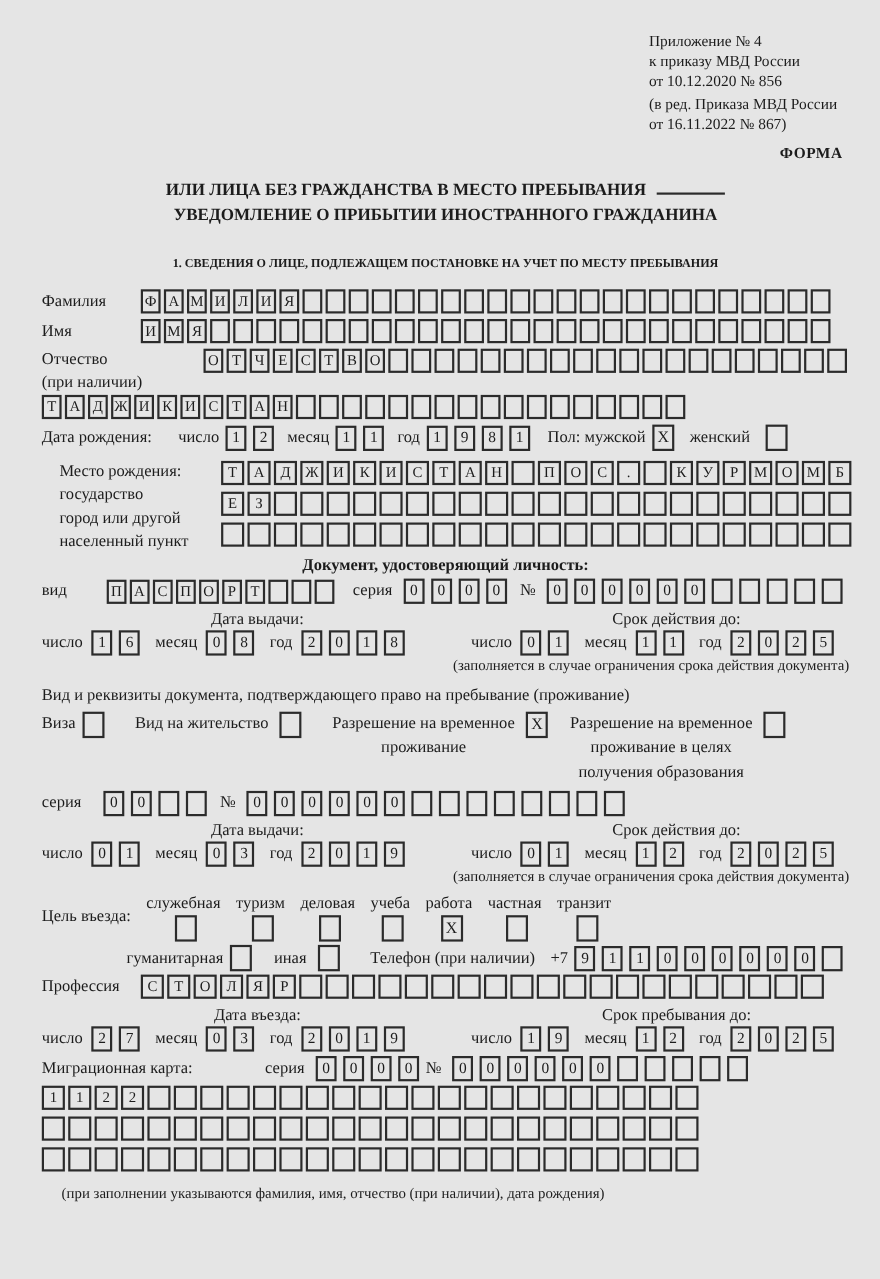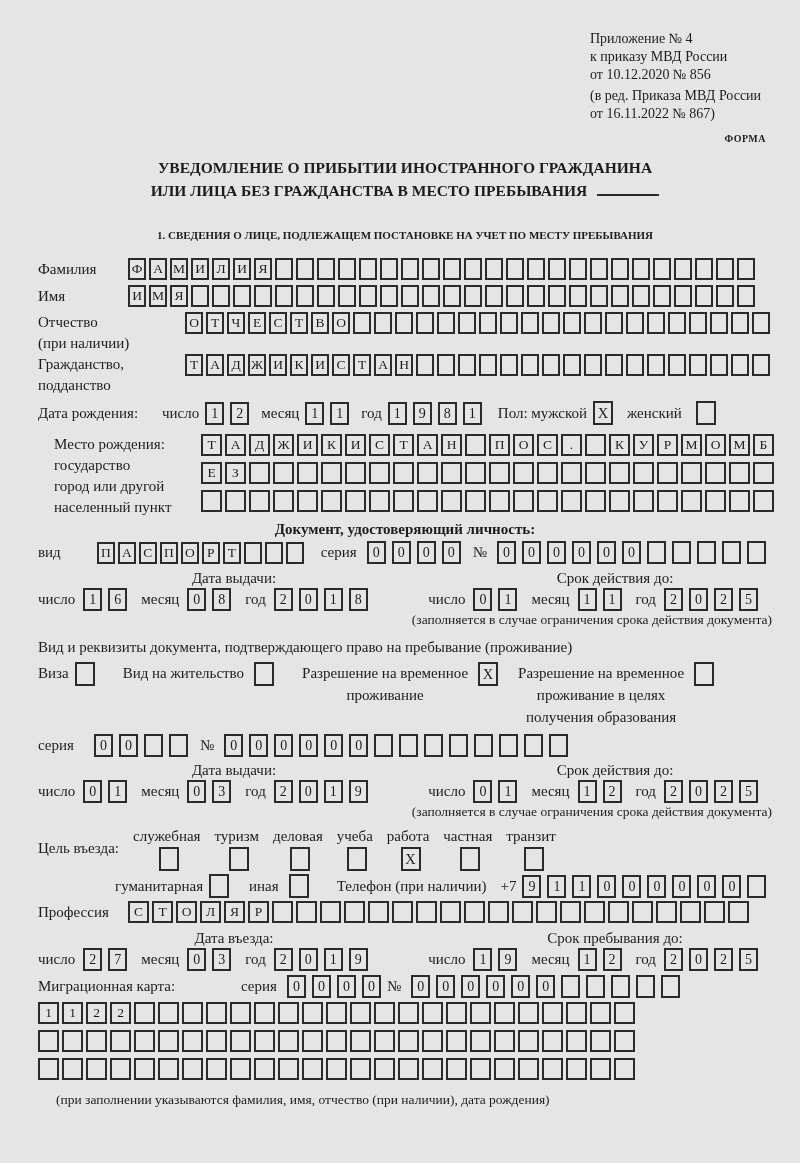--- a/index.html
+++ b/index.html
@@ -6,21 +6,21 @@
   html,body { background:#ffffff; }
   .page {
     position:relative; width:800px; height:1163px; margin:0 auto;
     background:#e5e5e5; color:#1c1c1c; overflow:hidden;
     font-family:"Liberation Serif", "DejaVu Serif", serif;
     font-size:15px; padding:30px 28px 0 38px;
   }
   .hdr { margin-left:552px; font-size:14px; line-height:18px; }
   .hdr div { white-space:nowrap; }
   .hdr-rev { margin-top:3px; }
-  .forma { margin-top:10px; text-align:right; padding-right:6px; font-weight:bold; font-size:10px; letter-spacing:.5px; }
+  .forma { margin-top:10px; text-align:right; padding-right:6px; font-weight:bold; font-size:14px; letter-spacing:.5px; }
   .title { margin-top:12px; text-align:center; font-weight:bold; font-size:15.5px; line-height:23px; }
   .title .uline { display:inline-block; width:62px; border-bottom:2.5px solid #2b2b2b; margin-left:10px; height:12px; }
   .sec-heading { margin-top:24px; text-align:center; font-weight:bold; font-size:11px; line-height:19px; }
 
   .row { display:flex; align-items:center; white-space:nowrap; }
   .row.top { align-items:flex-start; }
   .lbl { font-size:15px; line-height:21px; }
   .lblcol { flex:0 0 auto; }
   .lblcol div { line-height:21px; }
   .w90  { width:90px; }
@@ -79,22 +79,22 @@
   <div class="hdr">
     <div>Приложение № 4</div>
     <div>к приказу МВД России</div>
     <div>от 10.12.2020 № 856</div>
     <div class="hdr-rev">(в ред. Приказа МВД России</div>
     <div>от 16.11.2022 № 867)</div>
   </div>
   <div class="forma">ФОРМА</div>
 
   <div class="title">
+    <div><span>ИЛИ ЛИЦА БЕЗ ГРАЖДАНСТВА В МЕСТО ПРЕБЫВАНИЯ</span><span class="uline"></span></div>
     <div>УВЕДОМЛЕНИЕ О ПРИБЫТИИ ИНОСТРАННОГО ГРАЖДАНИНА</div>
-    <div><span>ИЛИ ЛИЦА БЕЗ ГРАЖДАНСТВА В МЕСТО ПРЕБЫВАНИЯ</span><span class="uline"></span></div>
   </div>
 
   <div class="sec-heading">1. СВЕДЕНИЯ О ЛИЦЕ, ПОДЛЕЖАЩЕМ ПОСТАНОВКЕ НА УЧЕТ ПО МЕСТУ ПРЕБЫВАНИЯ</div>
 
   <div class="row mt13">
     <span class="lbl w90">Фамилия</span>
     <span class="cells">
         <span class="c">Ф</span>
         <span class="c">А</span>
         <span class="c">М</span>
@@ -195,24 +195,20 @@
         <span class="c"></span>
         <span class="c"></span>
         <span class="c"></span>
         <span class="c"></span>
         <span class="c"></span>
         <span class="c"></span>
       </span>
   </div>
 
   <div class="row top mt0">
-    <span class="lblcol w147">
-      <div>Гражданство,</div>
-      <div>подданство</div>
-    </span>
     <span class="cells">
         <span class="c">Т</span>
         <span class="c">А</span>
         <span class="c">Д</span>
         <span class="c">Ж</span>
         <span class="c">И</span>
         <span class="c">К</span>
         <span class="c">И</span>
         <span class="c">С</span>
         <span class="c">Т</span>

